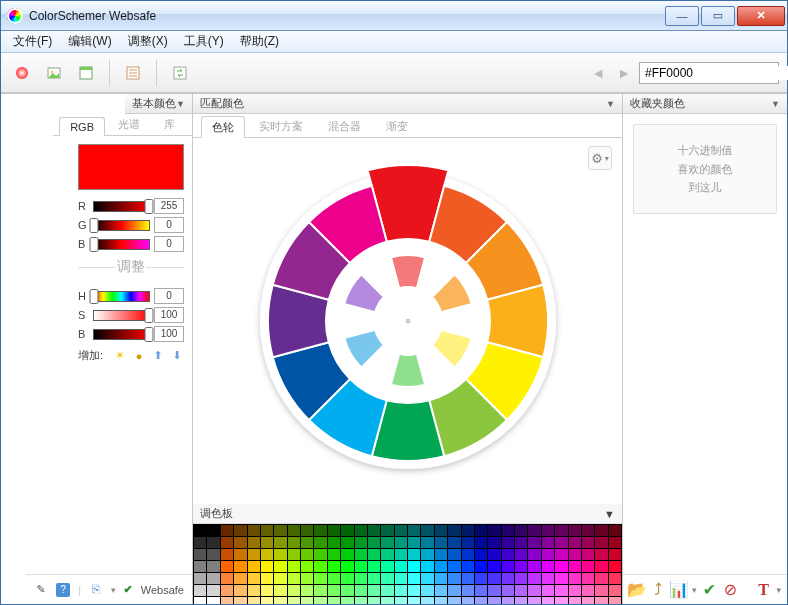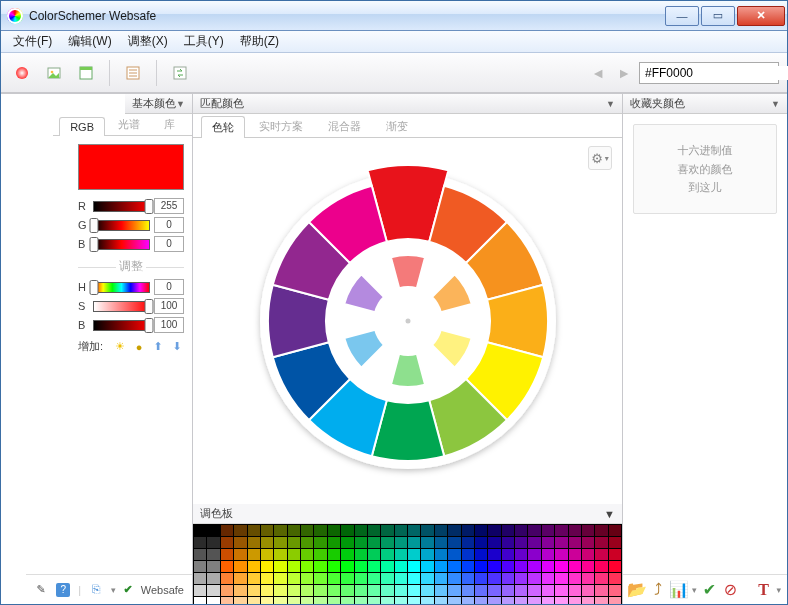--- a/index.html
+++ b/index.html
@@ -39,21 +39,21 @@
   .subtabs{height:22px;display:flex;align-items:flex-end;border-bottom:1px solid #ccc;padding:0 6px;gap:2px;font-size:11px;}
   .subtab{padding:3px 10px;color:#aaa;cursor:pointer;border:1px solid transparent;border-bottom:none;}
   .subtab.active{color:#333;border-color:#ccc;background:#fff;border-radius:3px 3px 0 0;position:relative;top:1px;}
   .left-body{padding:8px 8px 6px 8px;font-size:11px;color:#444;}
   .swatch-big{width:100%;height:46px;border:1px solid #888;margin-bottom:8px;}
   .sl-row{display:flex;align-items:center;gap:4px;margin-bottom:3px;}
   .sl-row .lab{width:11px;font-size:11px;}
   .sl-track{flex:1;height:11px;border:1px solid #5a5a5a;position:relative;}
   .sl-thumb{position:absolute;top:-3px;width:9px;height:15px;background:#fdfdfd;border:1px solid #666;border-radius:2px;transform:translateX(-50%);}
   .sl-val{width:30px;height:16px;border:1px solid #aaa;font-size:10px;text-align:center;line-height:14px;background:#fff;}
-  .sec-label{font-size:12px;color:#aaa;text-align:center;margin:6px 0 4px;position:relative;}
+  .sec-label{font-size:14px;color:#aaa;text-align:center;margin:6px 0 12px;position:relative;}
   .sec-label::before,.sec-label::after{content:"";position:absolute;top:50%;width:36%;height:1px;background:#ddd;}
   .sec-label::before{left:0;} .sec-label::after{right:0;}
   .inc-row{display:flex;align-items:center;gap:5px;font-size:11px;margin-top:6px;}
   .inc-row .sp{flex:1;}
   .mini-ic{width:14px;height:14px;display:inline-flex;align-items:center;justify-content:center;cursor:pointer;}
   .hexrow{display:flex;align-items:center;justify-content:space-between;margin-top:14px;font-size:11px;}
   .hexrow .inp{display:flex;align-items:center;gap:3px;}
   .hexrow input{width:52px;height:18px;border:1px solid #aaa;font-size:11px;text-align:center;}
   .left-spacer{flex:1;}
   .left-footer{height:30px;border-top:1px solid #ddd;display:flex;align-items:center;gap:8px;padding:0 8px;font-size:11px;color:#555;}

